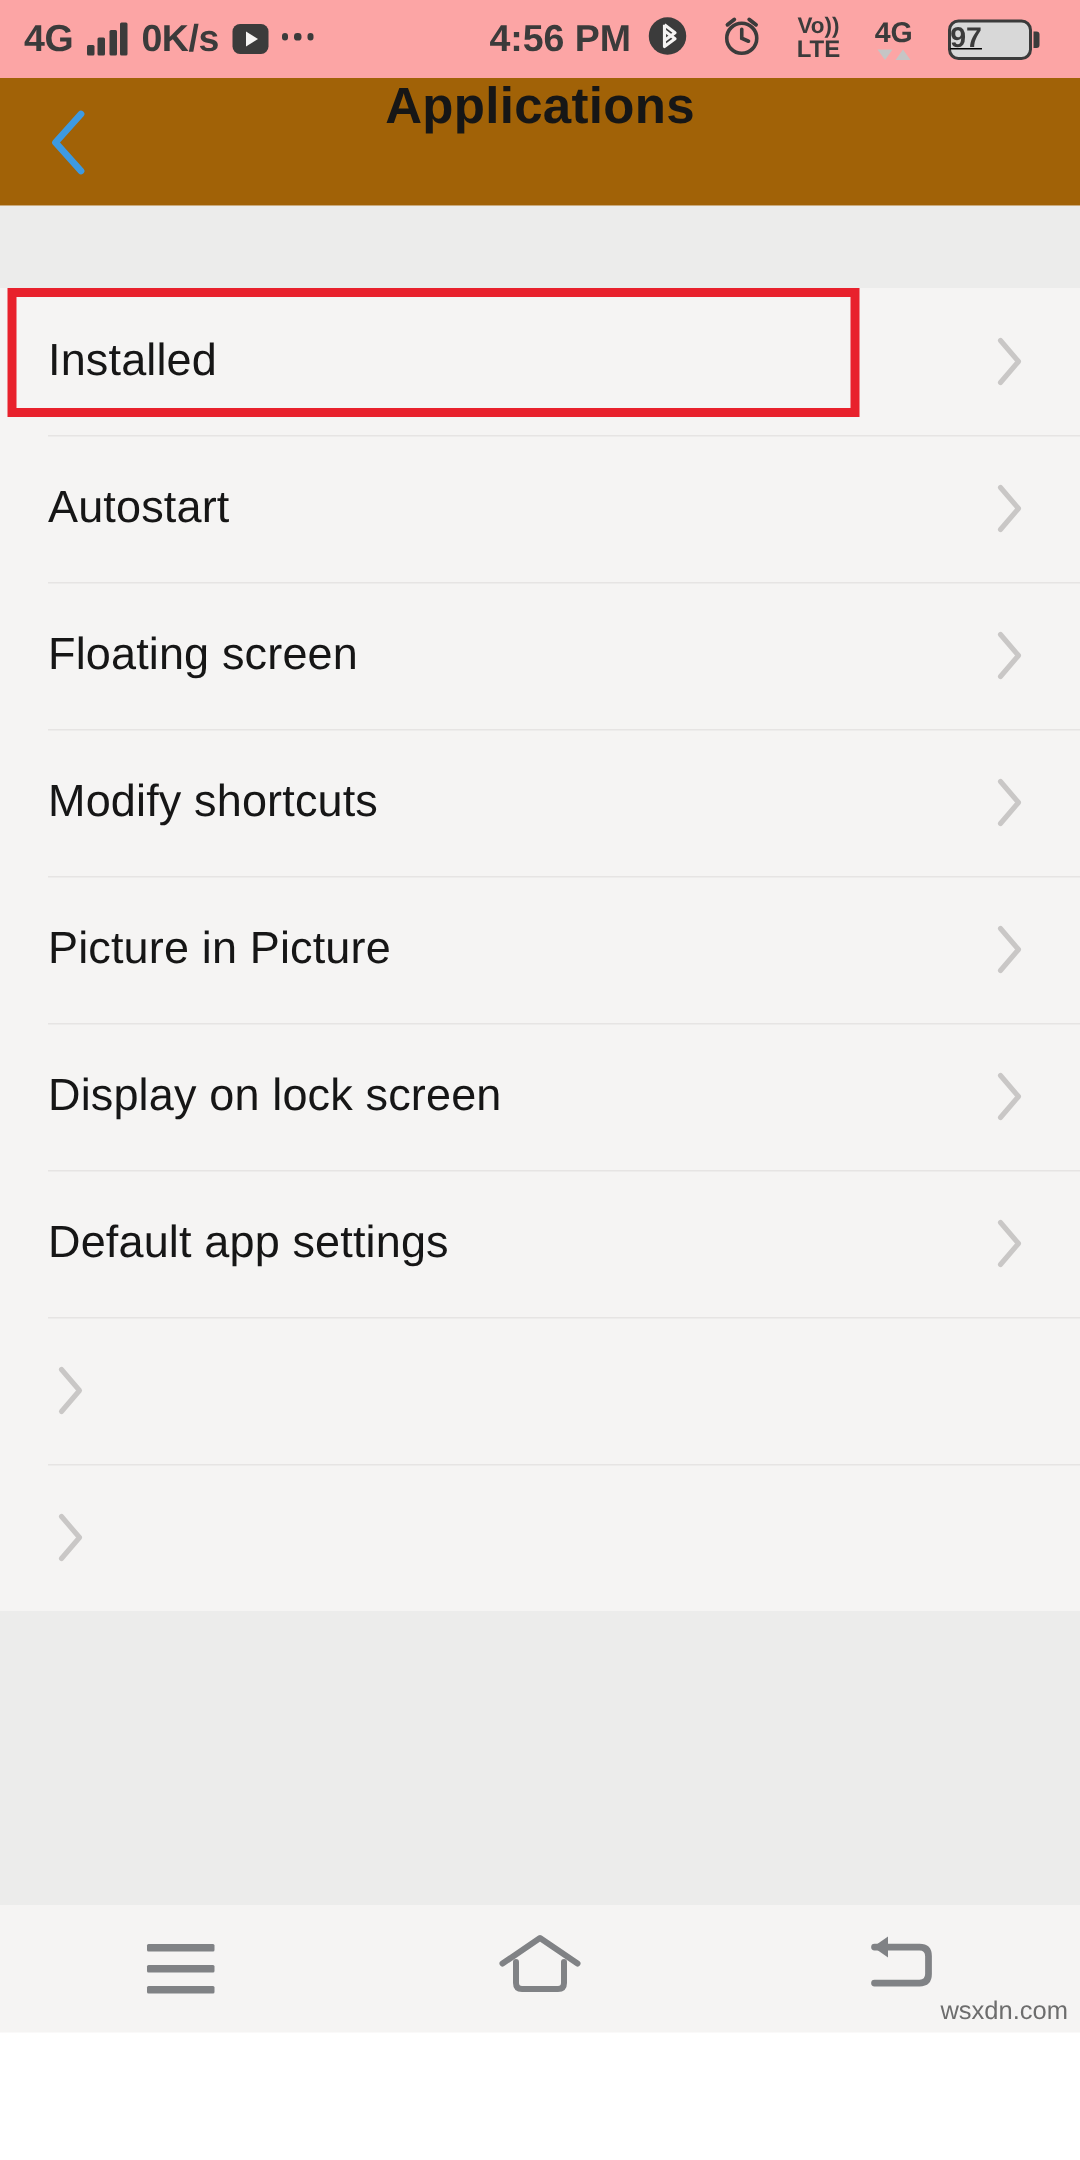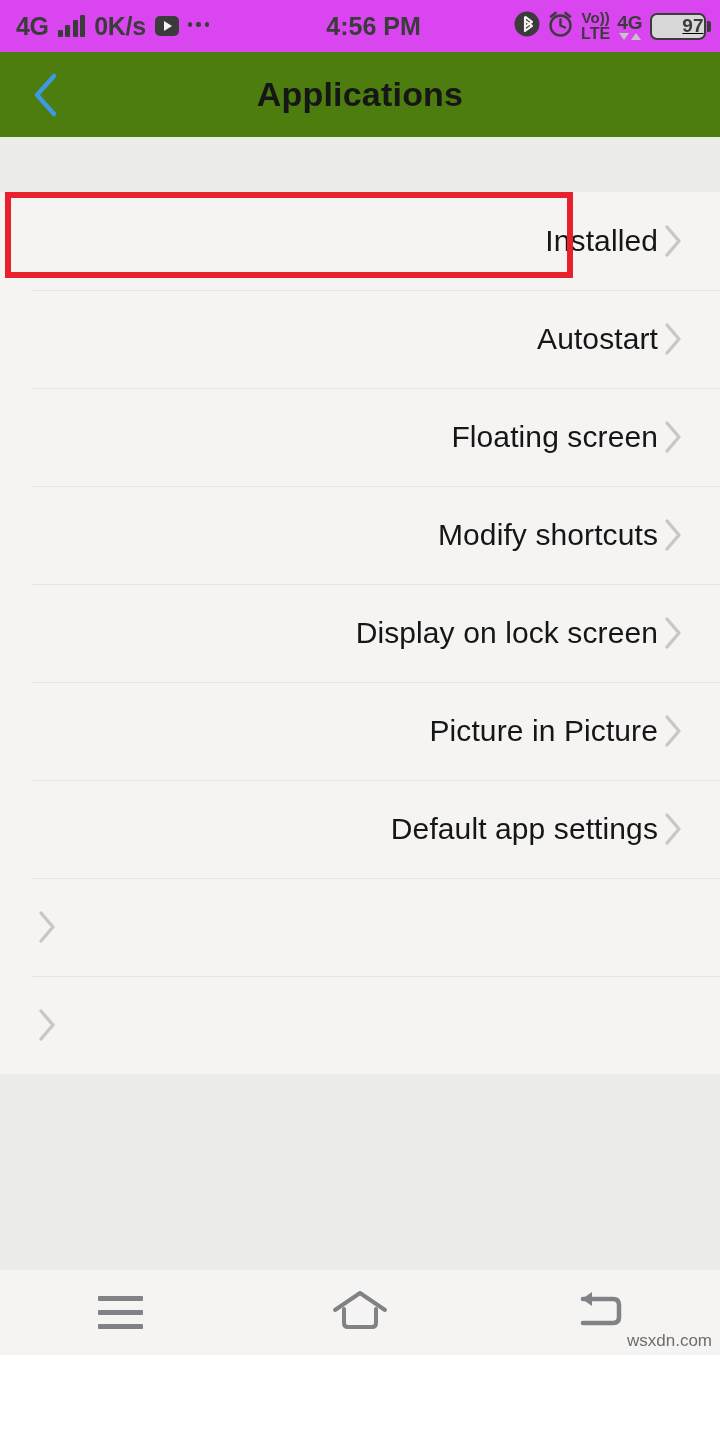--- a/index.html
+++ b/index.html
@@ -12,43 +12,43 @@
     height: 1440px;
     font-family: "Liberation Sans", sans-serif;
     overflow: hidden;
     position: relative;
   }
 
   
   .statusbar {
     position: relative;
     height: 52px;
-    background: #d946ef;
+    background: #fca5a5;
     display: flex;
     align-items: center;
     box-sizing: border-box;
-    padding: 0 9px 0 16px;
+    padding: 0 27px 0 16px;
   }
   .sb-left {
     display: flex;
     align-items: center;
     gap: 9px;
     flex: 1 1 0;
   }
   .sb-center {
     position: absolute;
     left: 0; right: 12px;
     text-align: center;
     pointer-events: none;
     margin-left: 39px;
   }
   .sb-right {
     display: flex;
     align-items: center;
-    gap: 7px;
+    gap: 23px;
     flex: 1 1 0;
     justify-content: flex-end;
   }
   .sb-text {
     font-size: 25px;
     font-weight: bold;
     color: #3b3b3b;
     letter-spacing: -0.3px;
     line-height: 1;
   }
@@ -142,44 +142,43 @@
   .battery {
     display: flex;
     align-items: center;
   }
   .battery-body {
     width: 56px; height: 27px;
     border: 2.5px solid #3b3b3b;
     border-radius: 7px;
     display: flex;
     align-items: center;
-    justify-content: flex-end;
+    justify-content: flex-start;
     background: #d8d8d8;
     box-sizing: border-box;
     text-decoration: underline;
   }
   .battery-body span {
     font-size: 19px;
     font-weight: bold;
     color: #3b3b3b;
   }
   .battery-cap {
     width: 4px; height: 11px;
     background: #3b3b3b;
     border-radius: 0 2px 2px 0;
     margin-left: 1.5px;
   }
 
   
   .header {
     position: relative;
     height: 85px;
-    background: #4d7c0f;
-    display: flex;
-    align-items: center;
+    background: #a16207;
+    display: flex;
   }
   .back-chevron {
     width: 90px;
     height: 85px;
     display: flex;
     align-items: center;
     justify-content: center;
   }
   .back-chevron svg { display: block; }
   .header-title {
@@ -211,21 +210,20 @@
     align-items: center;
     padding: 0 32px;
     box-sizing: border-box;
     background: #f5f4f3;
   }
   .row-label {
     font-size: 30px;
     color: #161616;
     letter-spacing: 0.1px;
     flex: 1;
-    text-align: right;
   }
   .row-chevron {
     width: 30px;
     display: flex;
     align-items: center;
     justify-content: center;
   }
   .row + .row::before {
     content: "";
     position: absolute;
@@ -399,30 +397,30 @@
   <div class="row">
     <div class="row-label">Modify shortcuts</div>
     <div class="row-chevron">
       <svg width="20" height="34" viewBox="0 0 20 34">
           <path d="M4 3 L16 17 L4 31" fill="none" stroke="#c9c7c6" stroke-width="3.4" stroke-linecap="round" stroke-linejoin="round"></path>
         </svg>
     </div>
   </div>
 
   <div class="row">
+    <div class="row-label">Picture in Picture</div>
+    <div class="row-chevron">
+      <svg width="20" height="34" viewBox="0 0 20 34">
+          <path d="M4 3 L16 17 L4 31" fill="none" stroke="#c9c7c6" stroke-width="3.4" stroke-linecap="round" stroke-linejoin="round"></path>
+        </svg>
+    </div>
+  </div>
+
+  <div class="row">
     <div class="row-label">Display on lock screen</div>
-    <div class="row-chevron">
-      <svg width="20" height="34" viewBox="0 0 20 34">
-          <path d="M4 3 L16 17 L4 31" fill="none" stroke="#c9c7c6" stroke-width="3.4" stroke-linecap="round" stroke-linejoin="round"></path>
-        </svg>
-    </div>
-  </div>
-
-  <div class="row">
-    <div class="row-label">Picture in Picture</div>
     <div class="row-chevron">
       <svg width="20" height="34" viewBox="0 0 20 34">
           <path d="M4 3 L16 17 L4 31" fill="none" stroke="#c9c7c6" stroke-width="3.4" stroke-linecap="round" stroke-linejoin="round"></path>
         </svg>
     </div>
   </div>
 
   <div class="row">
     <div class="row-label">Default app settings</div>
     <div class="row-chevron">

